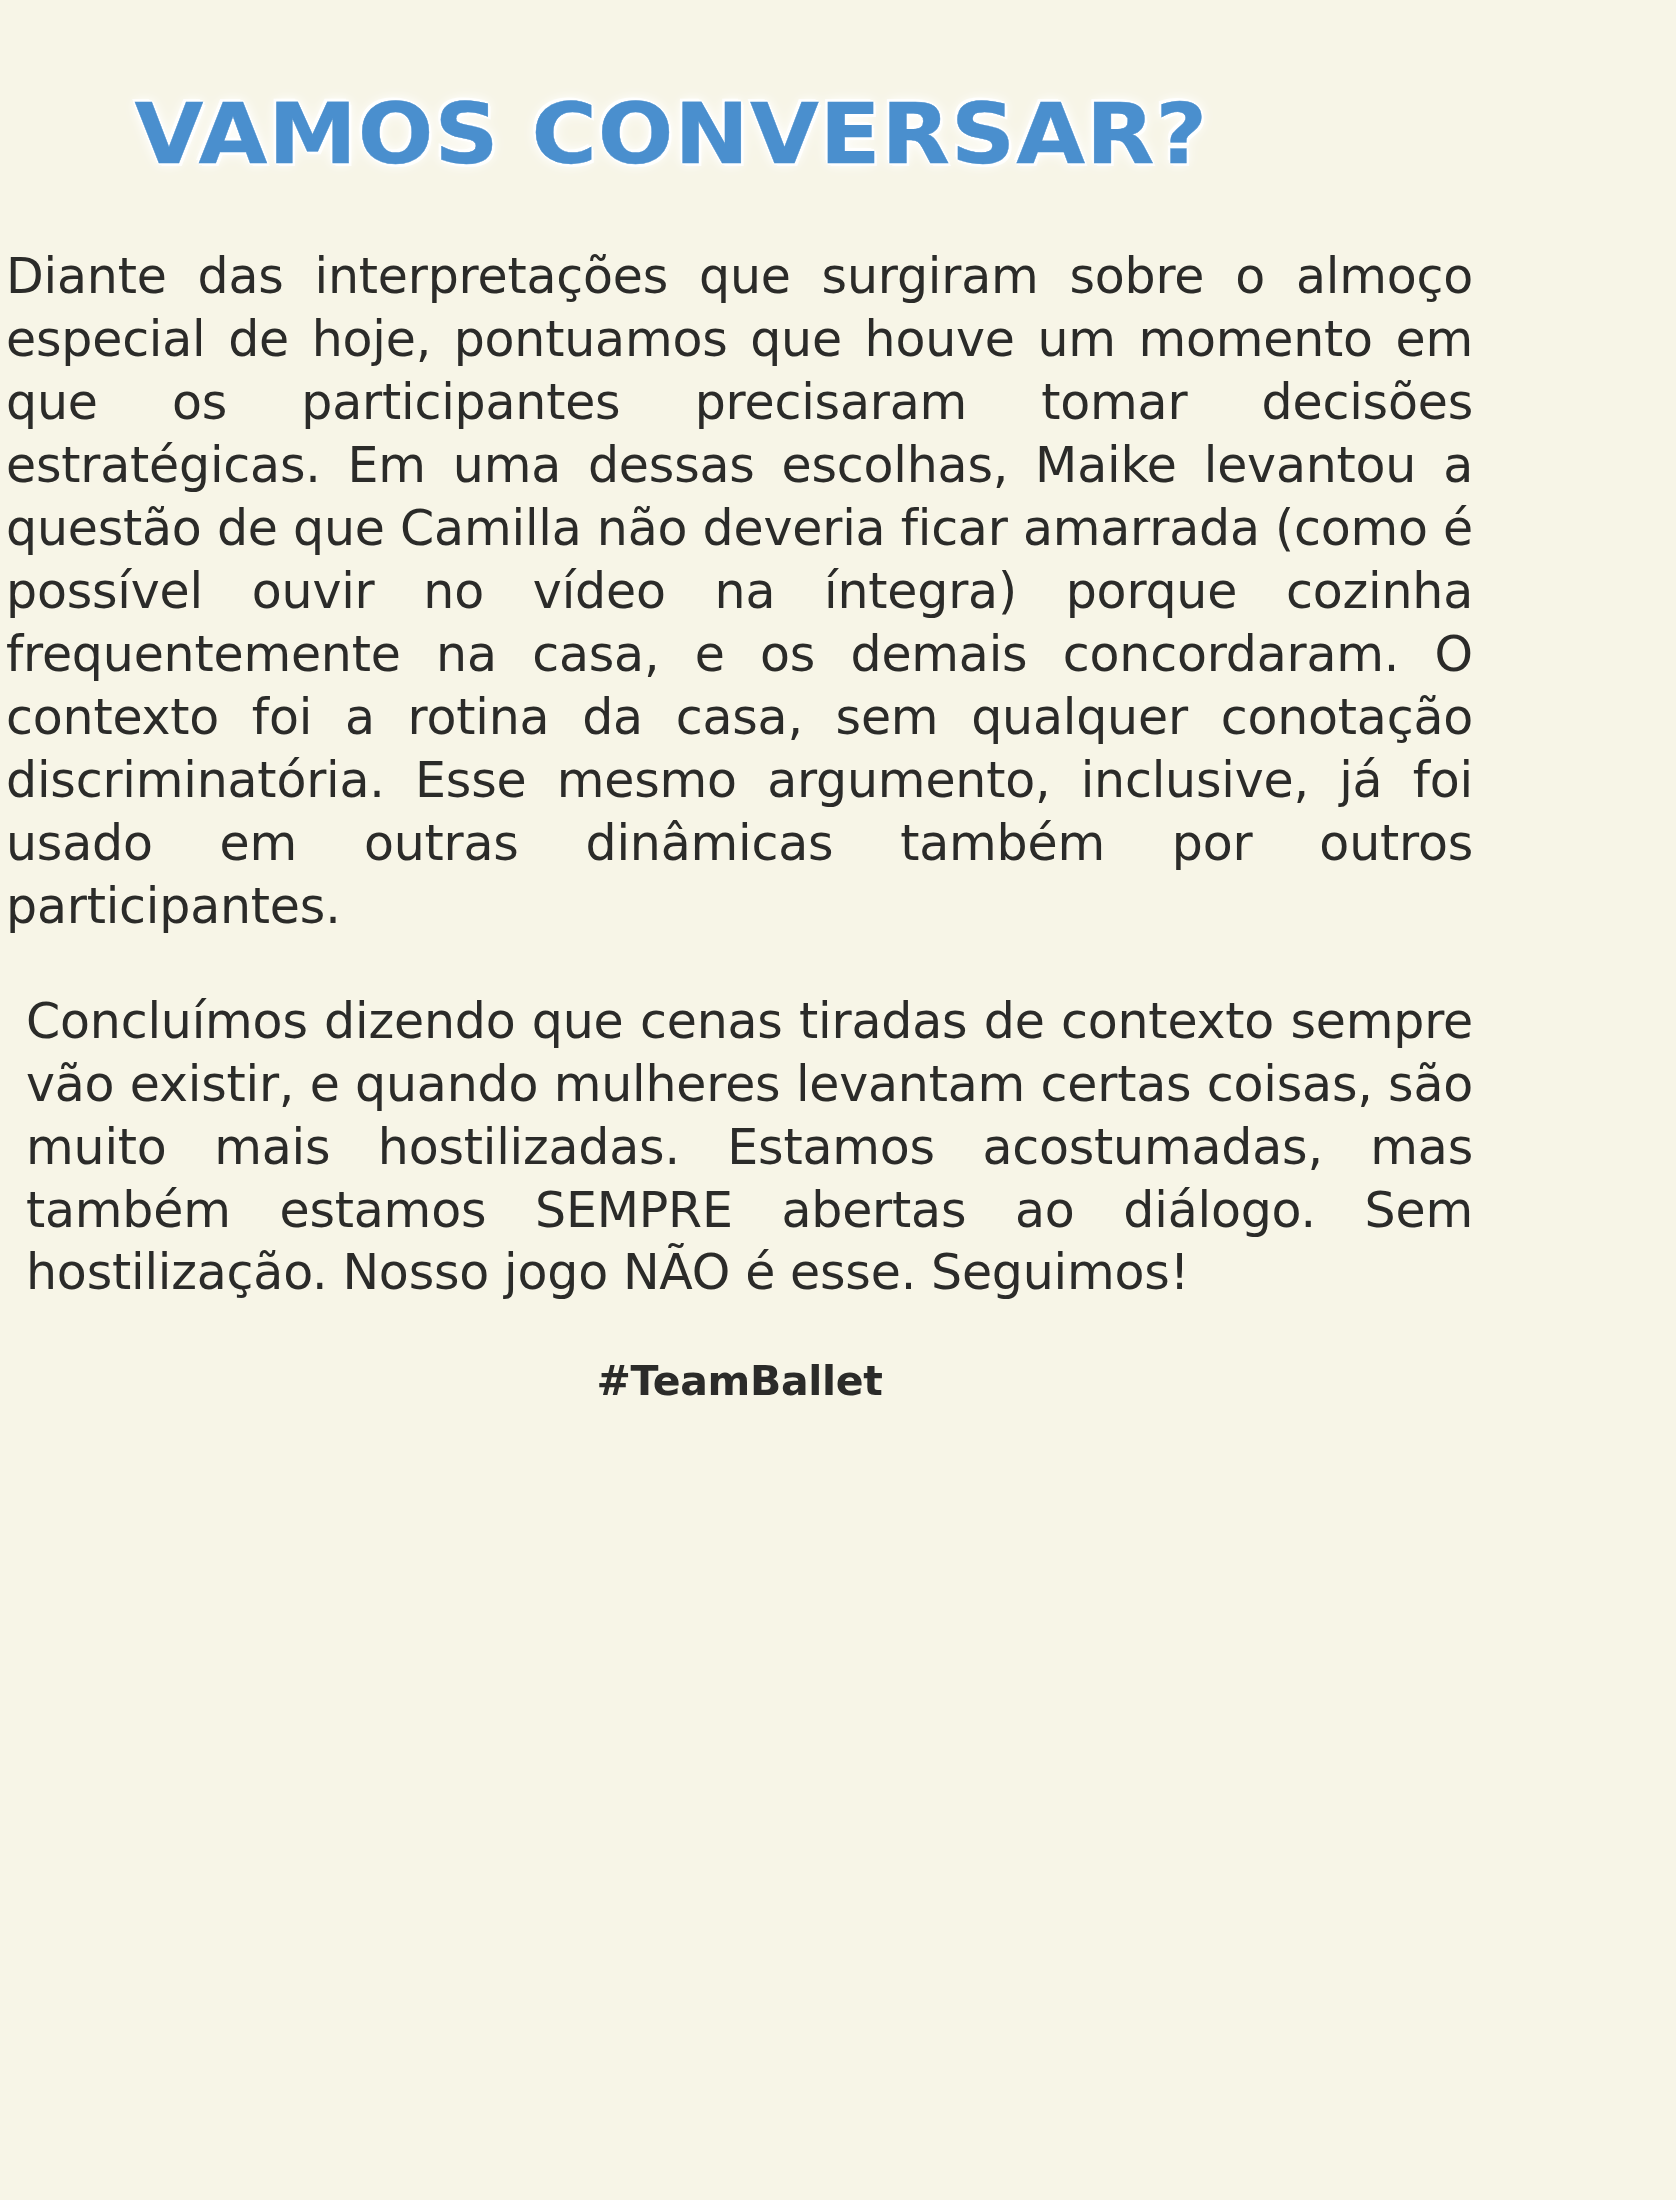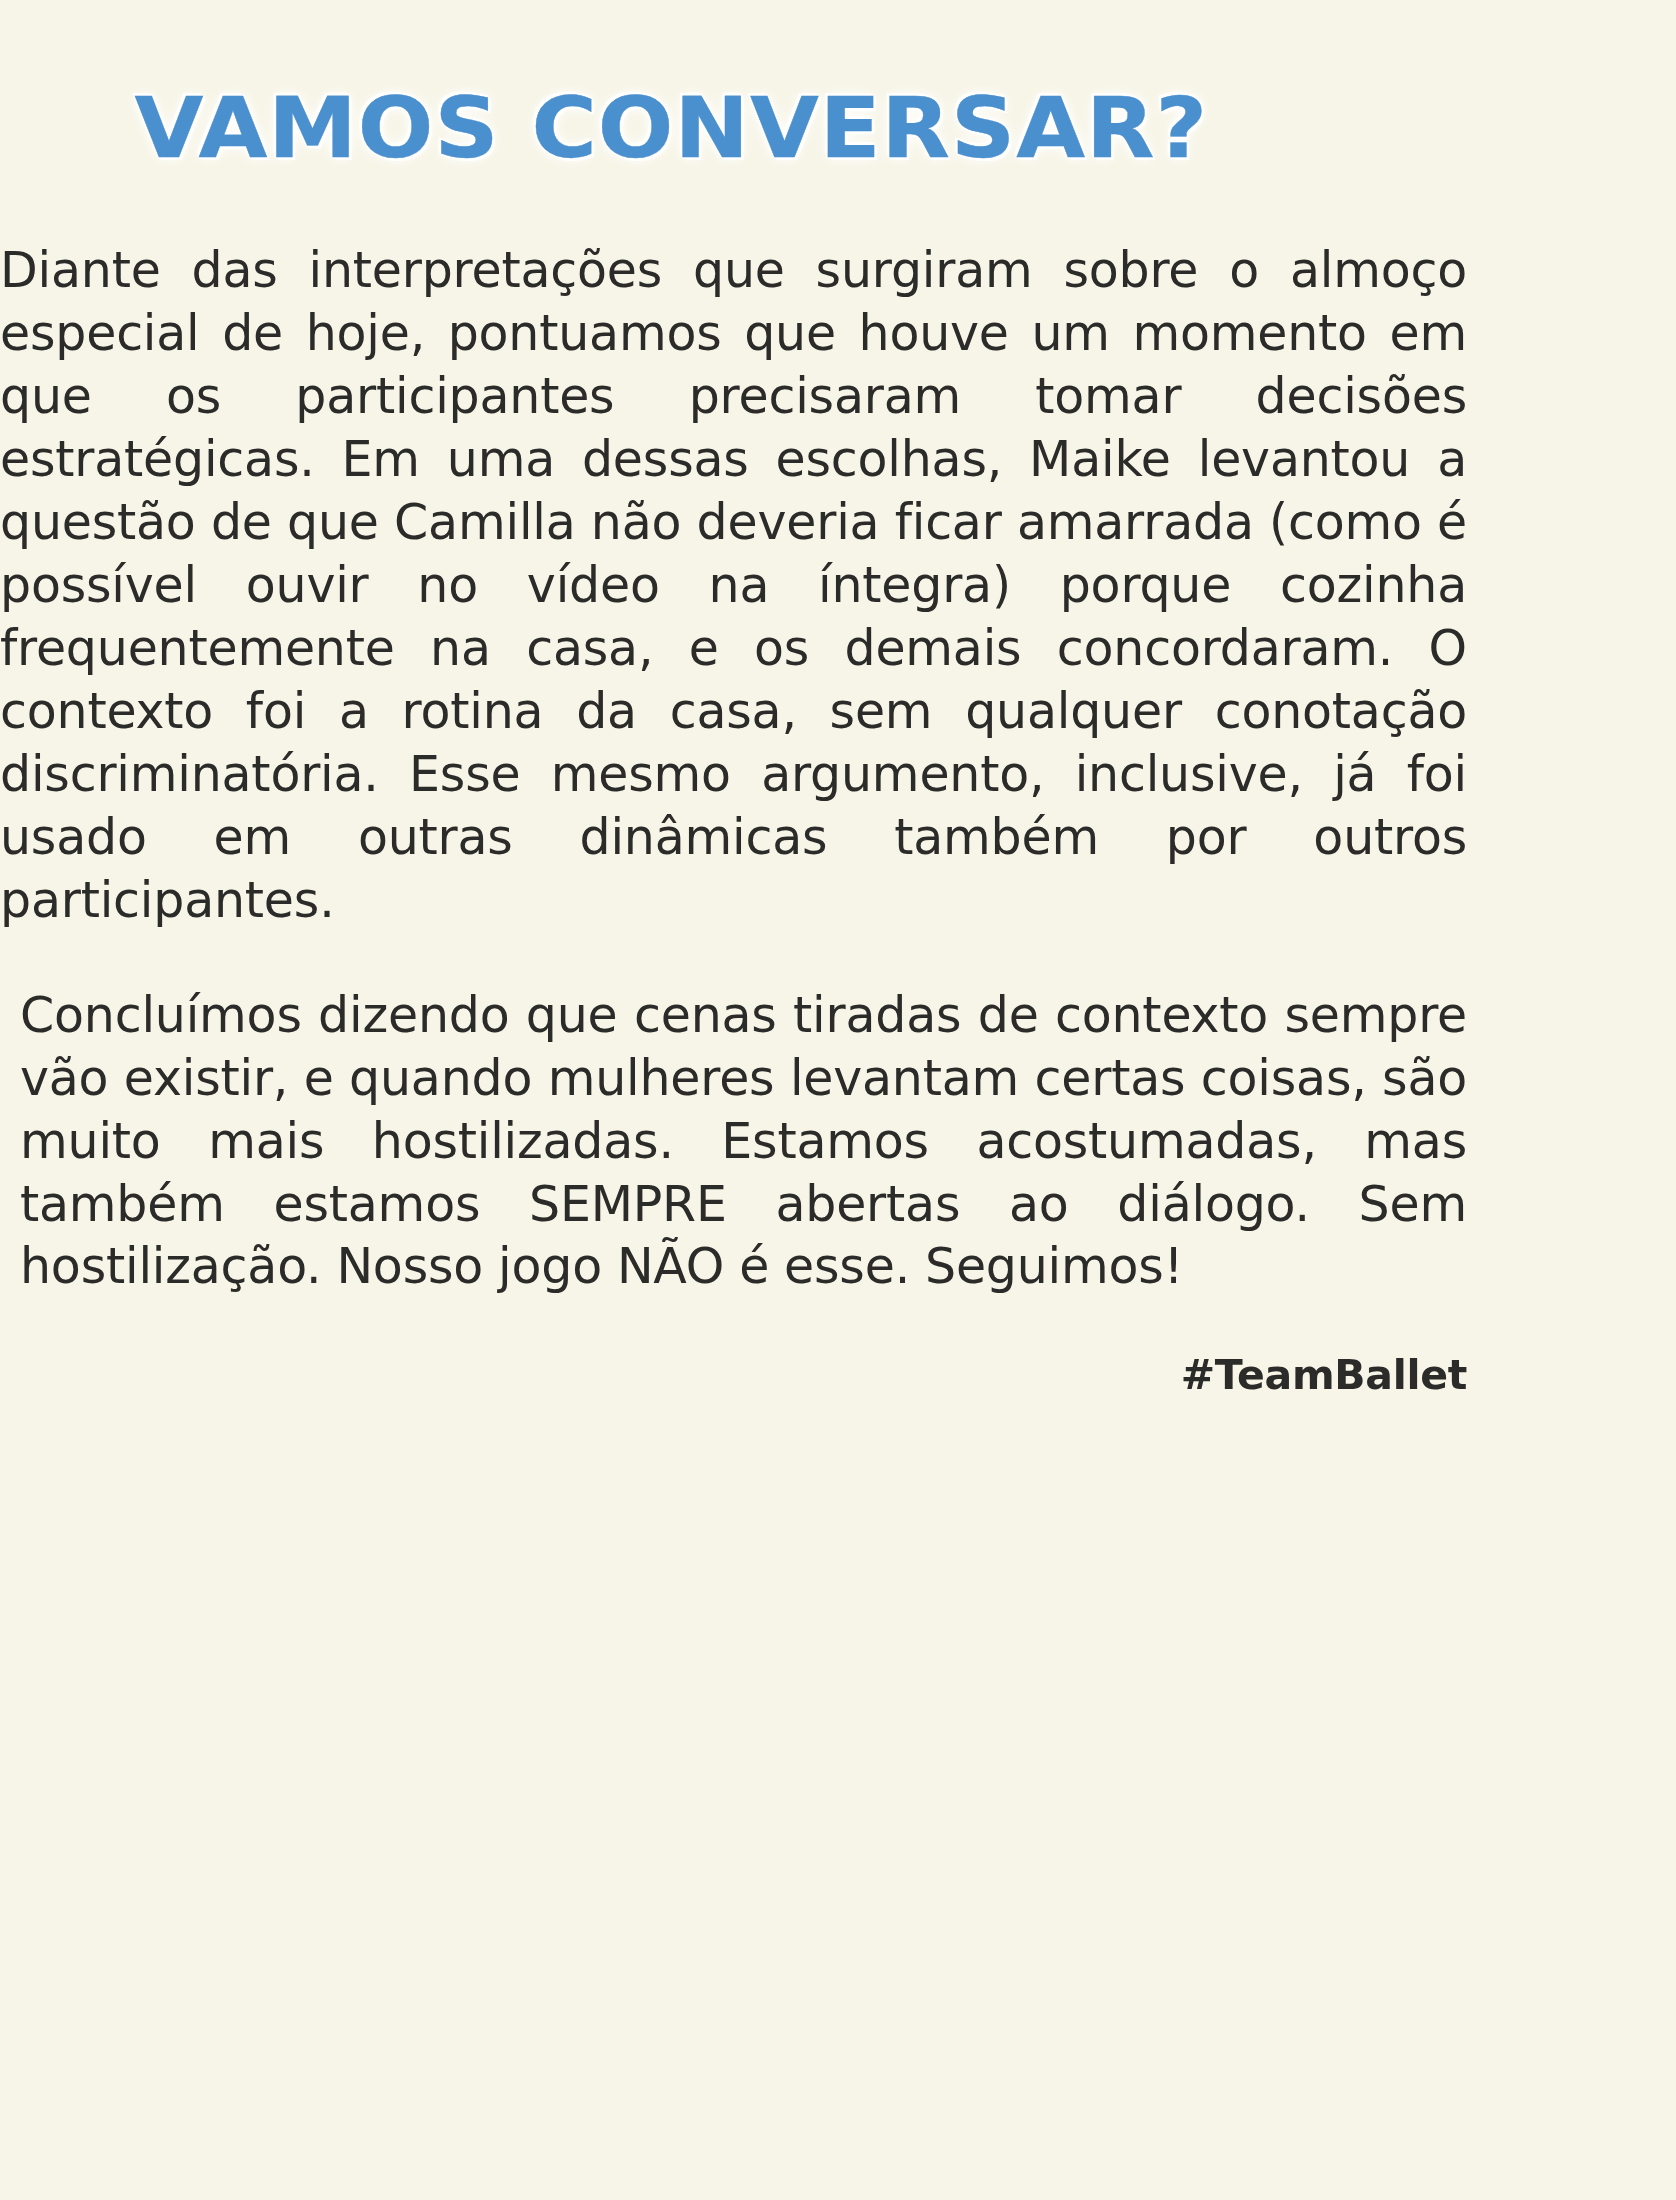--- a/index.html
+++ b/index.html
@@ -14,21 +14,21 @@
     font-family: "DejaVu Sans", "Liberation Sans", sans-serif;
     overflow: hidden;
   }
 
   .poster {
     position: relative;
     width: 1343px;
     height: 2200px;
     background: #f7f5e7;
     box-sizing: border-box;
-    padding: 0;
+    padding: 6px;
   }
 
   
   .title-wrap {
     width: 100%;
     text-align: center;
     padding-top: 84px;
     padding-bottom: 0;
   }
 
@@ -81,21 +81,21 @@
     margin-bottom: 0;
   }
 
   .hashtag {
     margin: 51px 0 0 0;
     font-family: "DejaVu Sans", "Liberation Sans", sans-serif;
     font-weight: 700;
     font-size: 41px;
     line-height: 1.2;
     color: #2b2b29;
-    text-align: right;
+    text-align: center;
     letter-spacing: -0.3px;
   }
 </style>
 </head>
 <body style="background: rgb(247, 245, 231);">
 
 <div class="poster" style="background: rgb(247, 245, 231);">
 
   <div class="title-wrap">
     <h1 class="poster-title" style="color: rgb(74, 143, 206);">VAMOS CONVERSAR?</h1>

